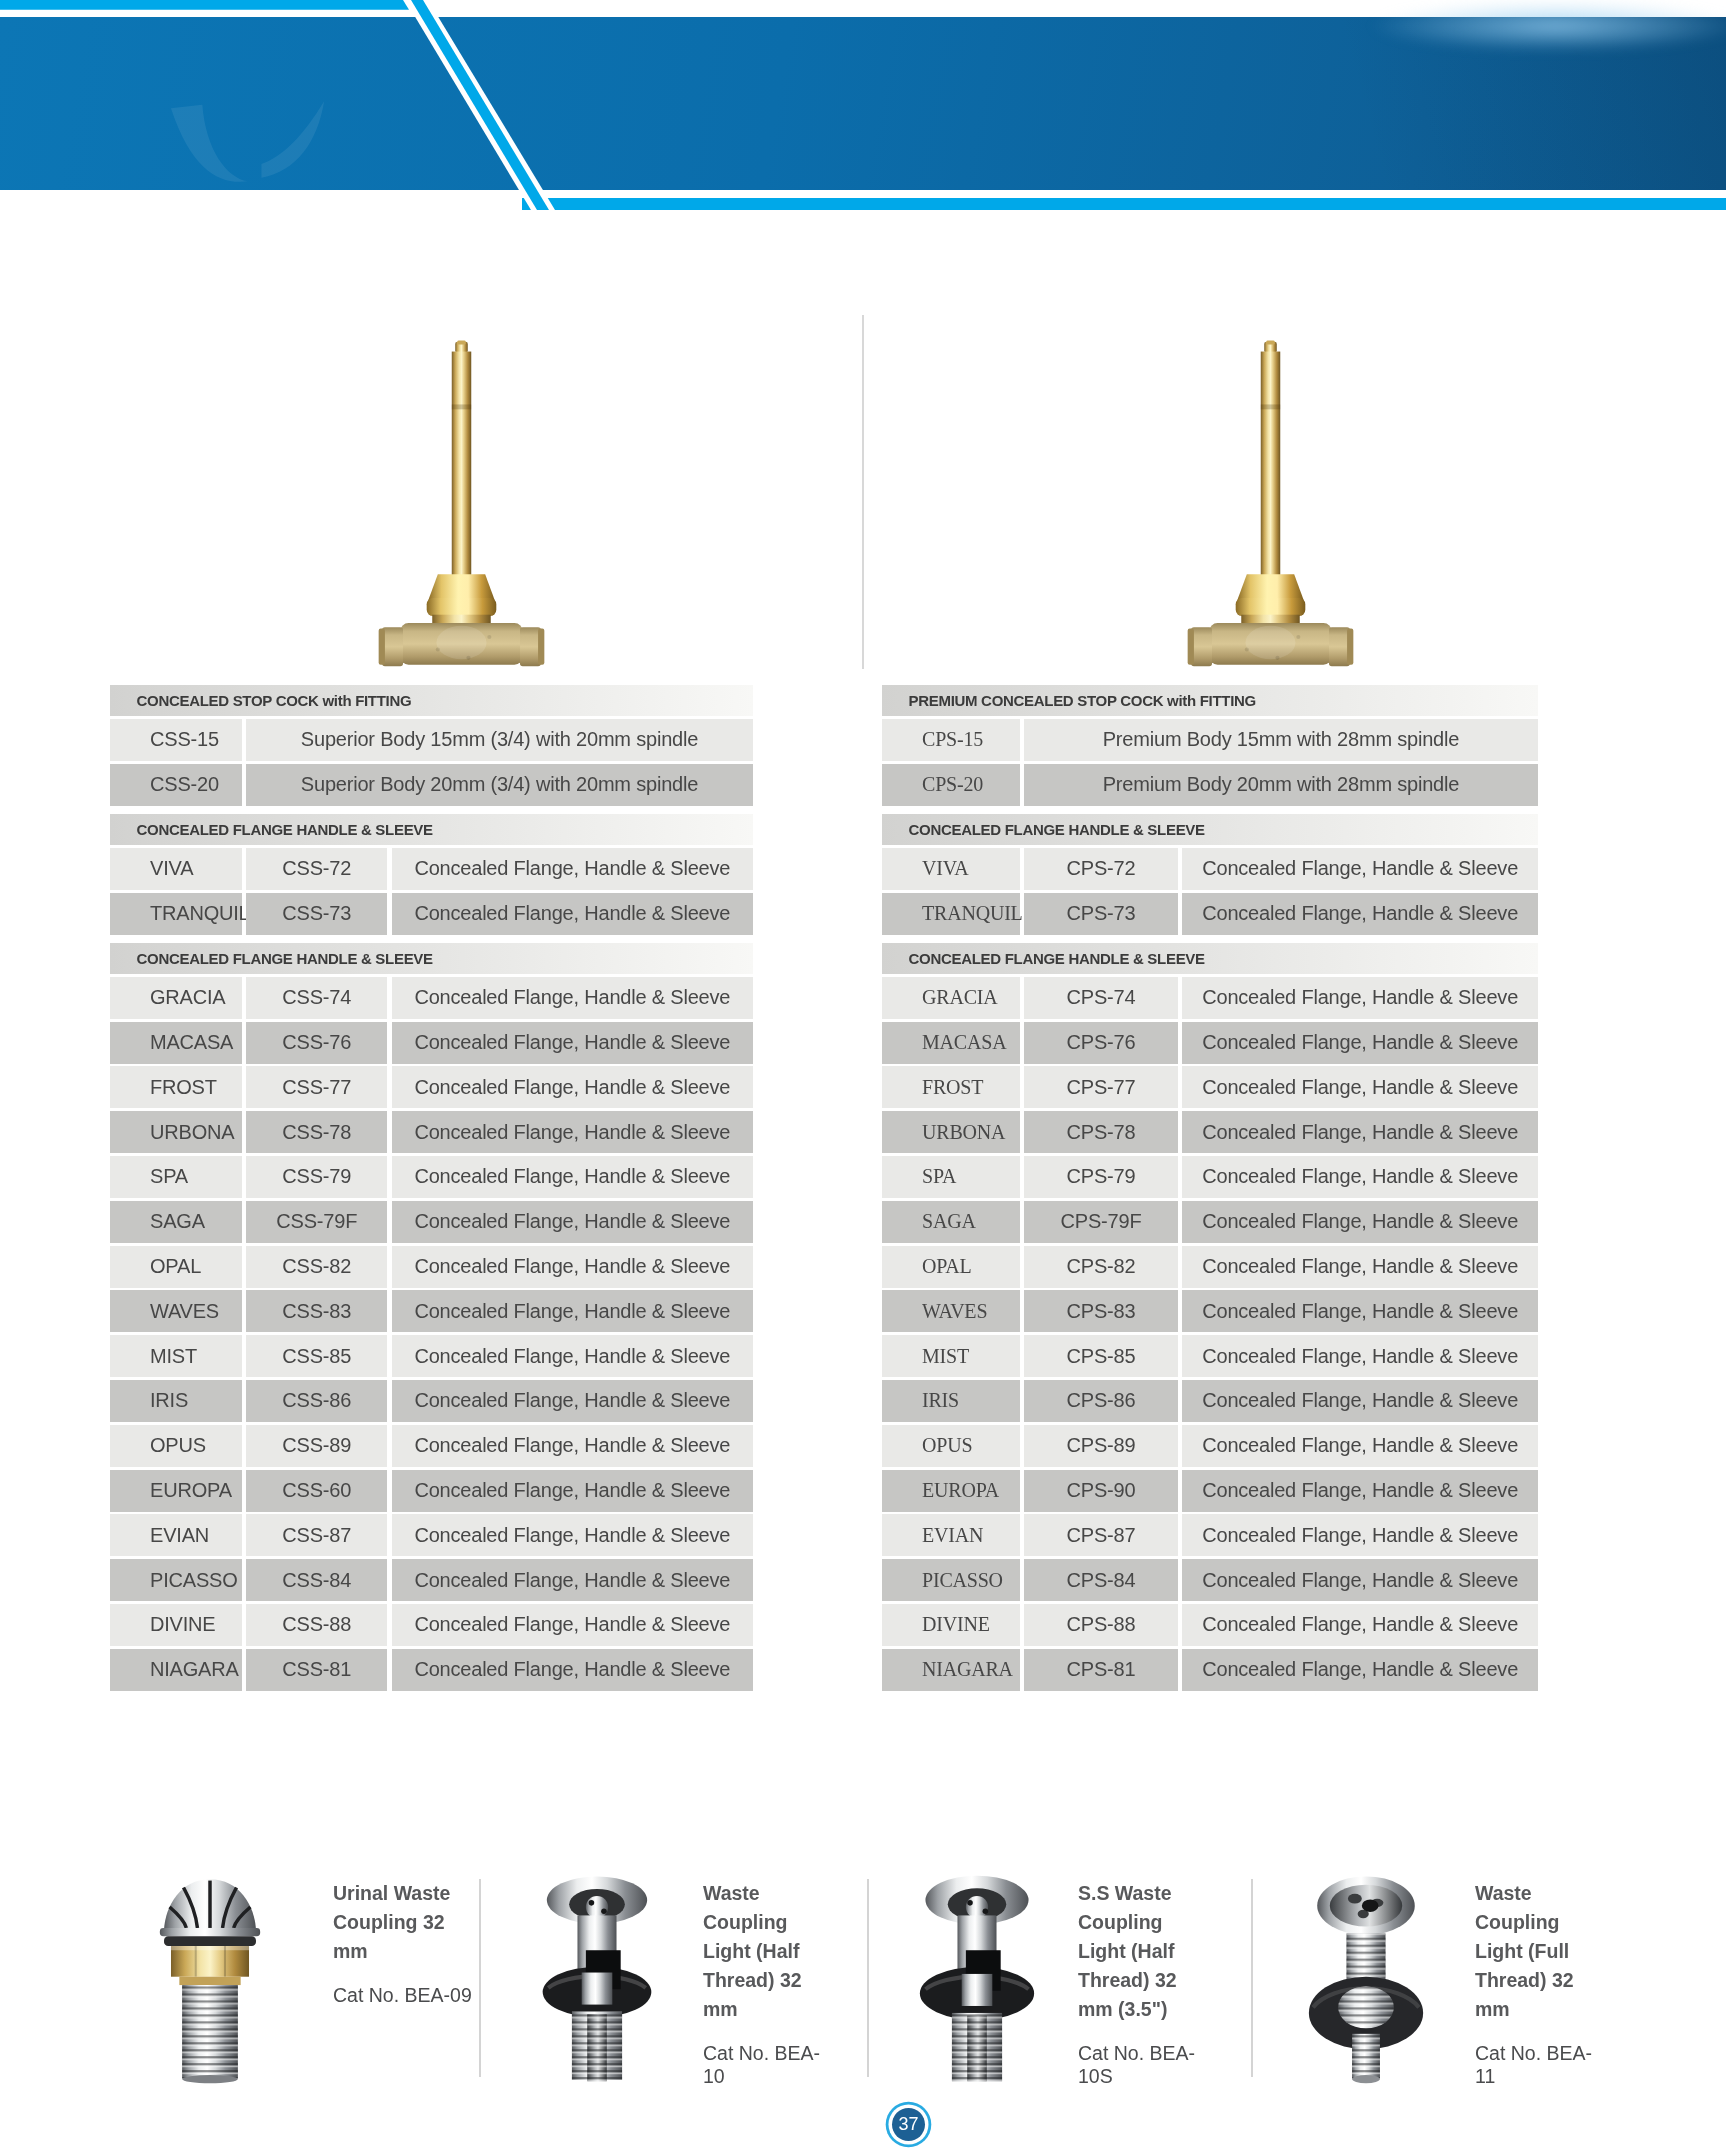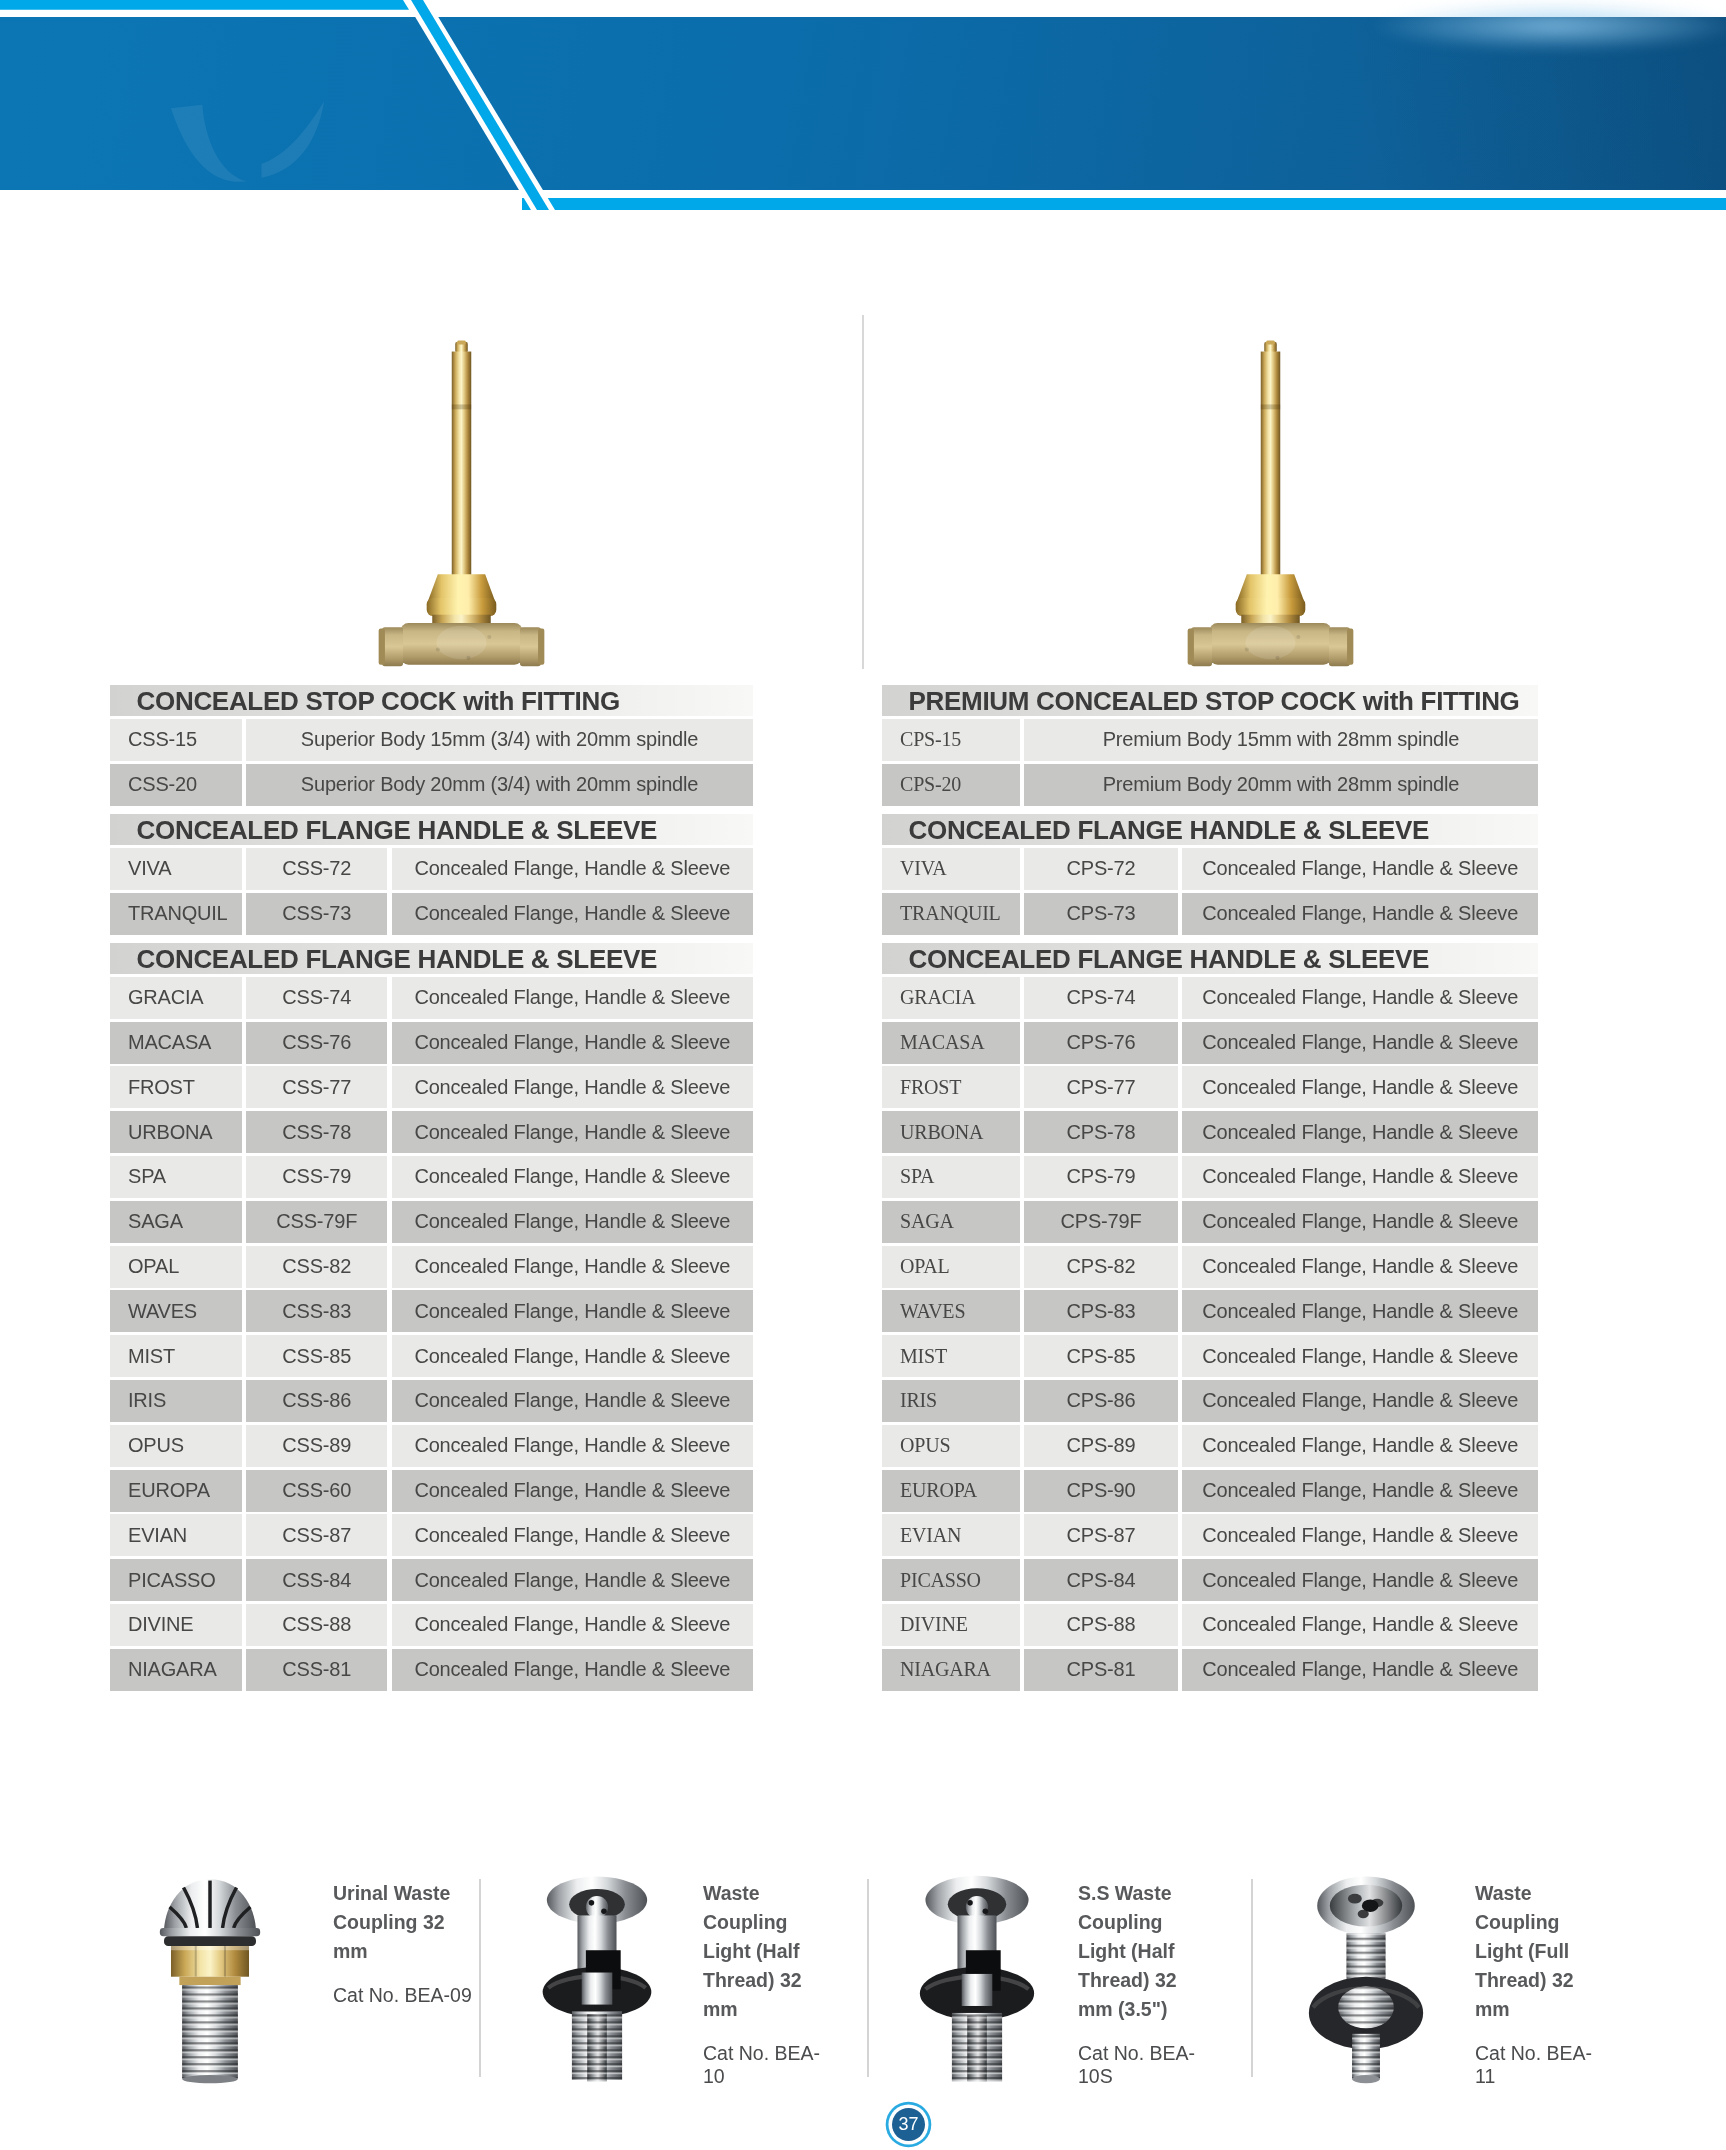--- a/index.html
+++ b/index.html
@@ -50,34 +50,34 @@
   .valve-fig{position:absolute;width:181px;height:328px;}
   .valve-fig.left{left:371px;top:340px;}
   .valve-fig.right{left:1180px;top:340px;}
   
   .catalog-table{position:absolute;top:685px;}
   .catalog-table.t-left{left:110px;width:643px;}
   .catalog-table.t-right{left:882px;width:656px;}
   .tbl-header{
     height:31px;line-height:32px;
     background:linear-gradient(to right,#d2d2d0,#e9e9e7 60%,#f8f8f6);
-    font-weight:bold;font-size:26px;color:#3b3b3b;
+    font-weight:bold;font-size:15px;color:#3b3b3b;
     padding-left:26.5px;margin:8.4px 0 2.8px 0;
     letter-spacing:-0.3px;box-sizing:border-box;
     white-space:nowrap;
   }
   .catalog-table .tbl-header:first-child{margin-top:0;}
   .tbl-row{
     display:flex;gap:4.2px;height:42px;margin-bottom:2.8px;
     font-size:20px;color:#474747;letter-spacing:-0.2px;
   }
   .tbl-row.light > div{background:#e9e9e7;}
   .tbl-row.dark  > div{background:#c6c6c4;}
   .tbl-row > div{display:flex;align-items:center;box-sizing:border-box;}
-  .c-name{width:20.5%;padding-left:18px;}
+  .c-name{width:20.5%;padding-left:40px;}
   .c-code{width:22%;justify-content:center;}
   .c-desc{flex:1;justify-content:center;}
   .t-right .c-name{width:21%;font-family:Liberation Serif, serif;}
   .t-right .c-code{width:23.5%;}
   
   .bottom-strip{position:absolute;left:0;top:1873px;width:1577px;height:237px;padding-left:10px;}
   .b-img{position:absolute;top:2.1px;}
   .b-text{position:absolute;top:5.6px;color:#58595b;}
   .b-name{font-weight:bold;font-size:19.5px;line-height:29px;}
   .b-cat{font-size:19.5px;margin-top:18px;color:#4a4b4d;}

